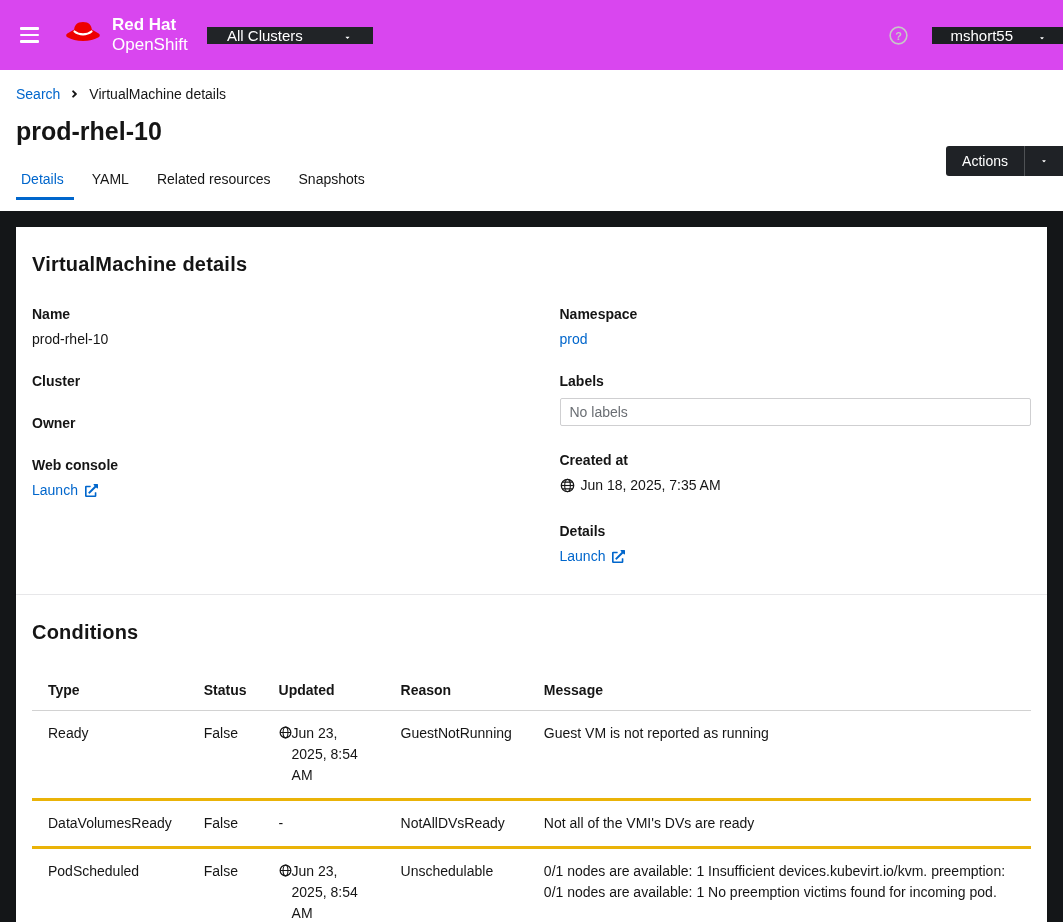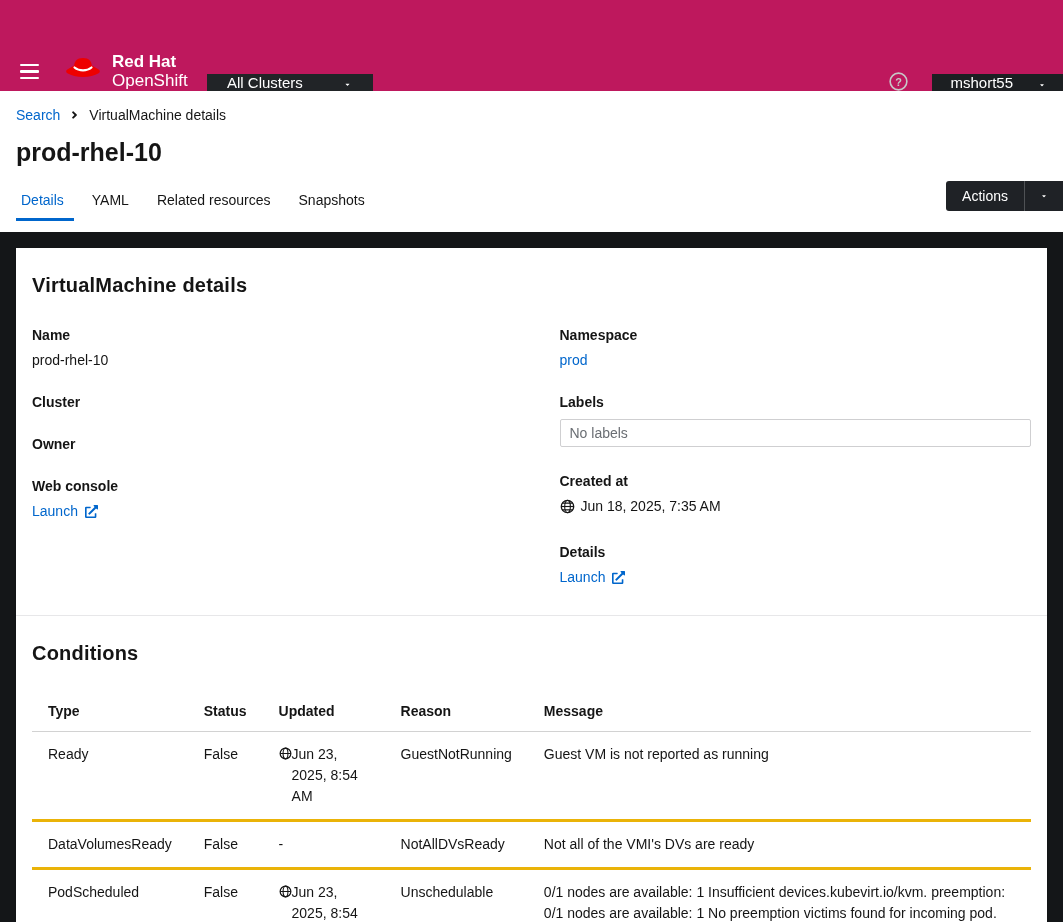--- a/index.html
+++ b/index.html
@@ -5,24 +5,24 @@
   * { box-sizing: border-box; margin: 0; padding: 0; }
   html, body { width: 1063px; height: 922px; overflow: hidden; }
   body {
     font-family: "Liberation Sans", sans-serif;
     background: #141618;
     color: #151515;
   }
 
   
   .masthead {
-    height: 91px;
-    background: #be185d;
+    height: 70px;
+    background: #d946ef;
     display: flex;
-    align-items: flex-end;
+    align-items: center;
     color: #fff;
   }
   .m-left { width: 207px; display: flex; align-items: center; padding-left: 14px; }
   .hamburger {
     background: none; border: none; cursor: pointer;
     display: flex; flex-direction: column; gap: 4px; padding: 10px 12px 10px 6px;
   }
   .hamburger span { display: block; width: 19px; height: 2.5px; background: #fff; border-radius: 1px; }
   .brand { display: flex; align-items: center; gap: 9px; margin-left: 12px; cursor: pointer; }
   .brand-text { line-height: 1.15; }
@@ -62,21 +62,21 @@
     font-family: inherit;
   }
   .tab:first-child { padding-left: 5px; }
   .tab.active { color: #0066cc; }
   .tab.active::after {
     content: ""; position: absolute; left: 0; right: 4px; bottom: 0;
     height: 3px; background: #0066cc;
   }
 
   .actions-btn {
-    position: absolute; right: 0; bottom: 21px; height: 30px;
+    position: absolute; right: 0; bottom: 35px; height: 30px;
     background: #1f2226; color: #fff; border: none;
     display: flex; align-items: center; border-radius: 3px 0 0 3px;
     font-size: 14px; cursor: pointer; font-family: inherit;
   }
   .actions-label { padding: 0 16px; }
   .actions-caret {
     padding: 0 14px; border-left: 1px solid #4f5255;
     height: 100%; display: flex; align-items: center;
   }
 

